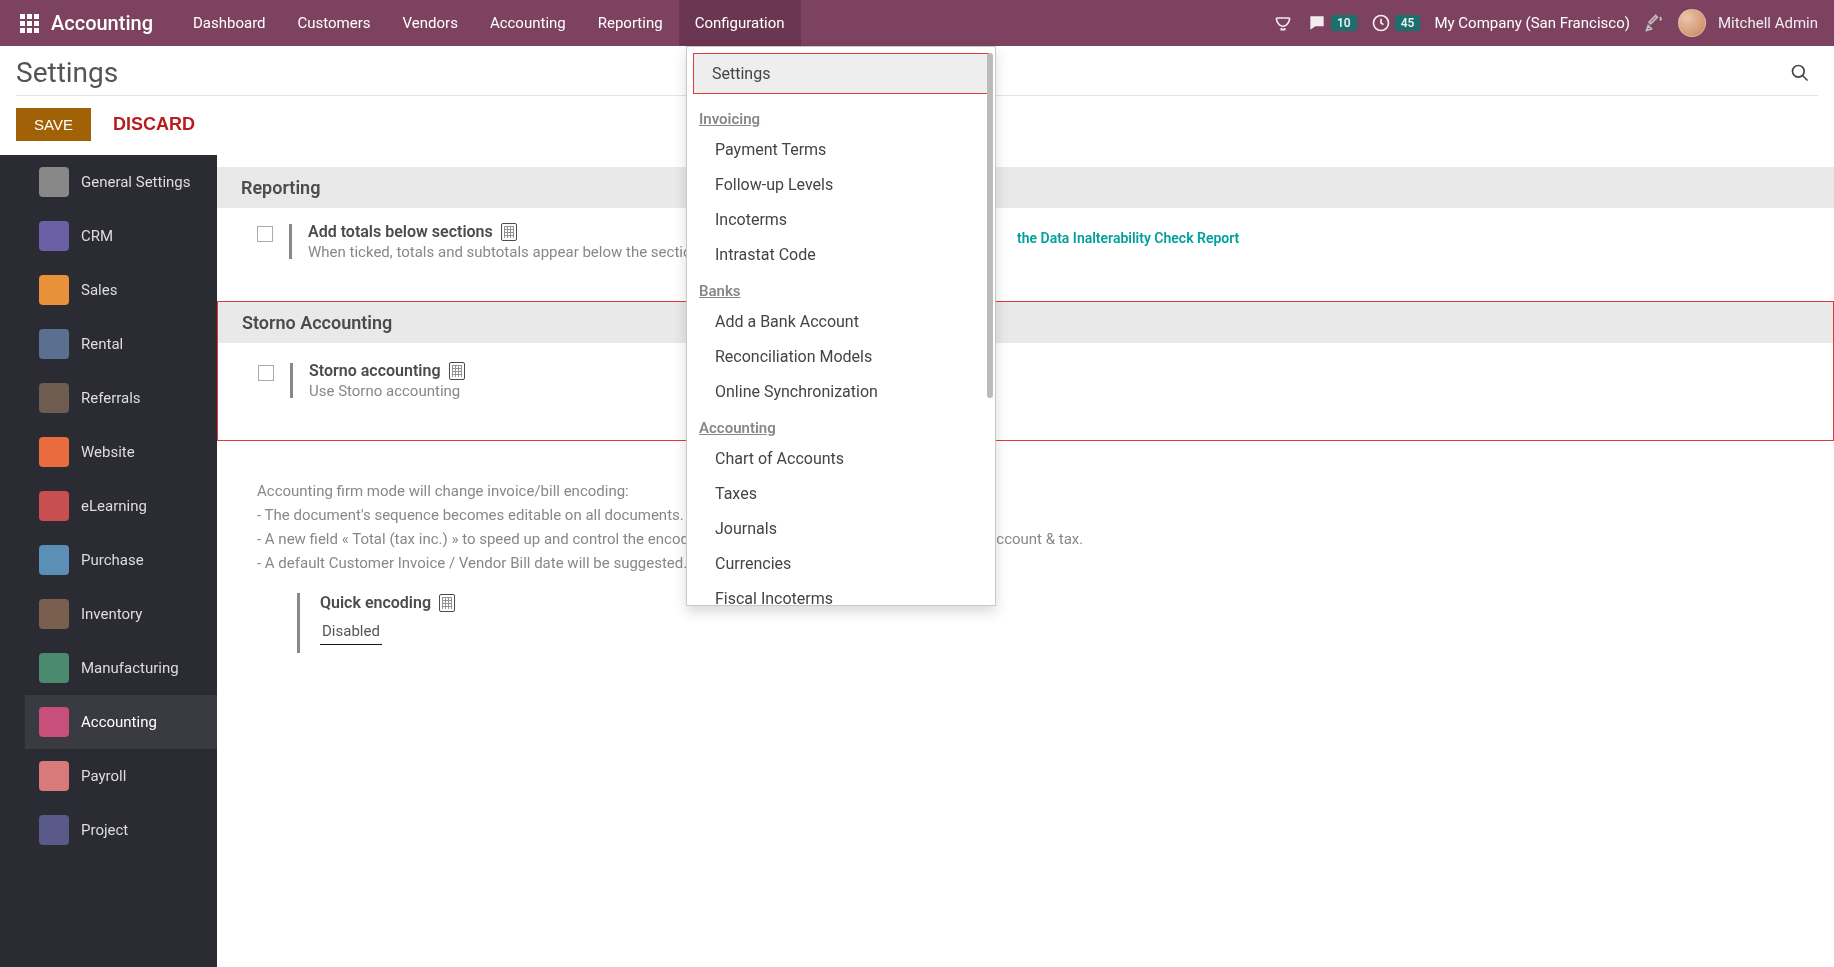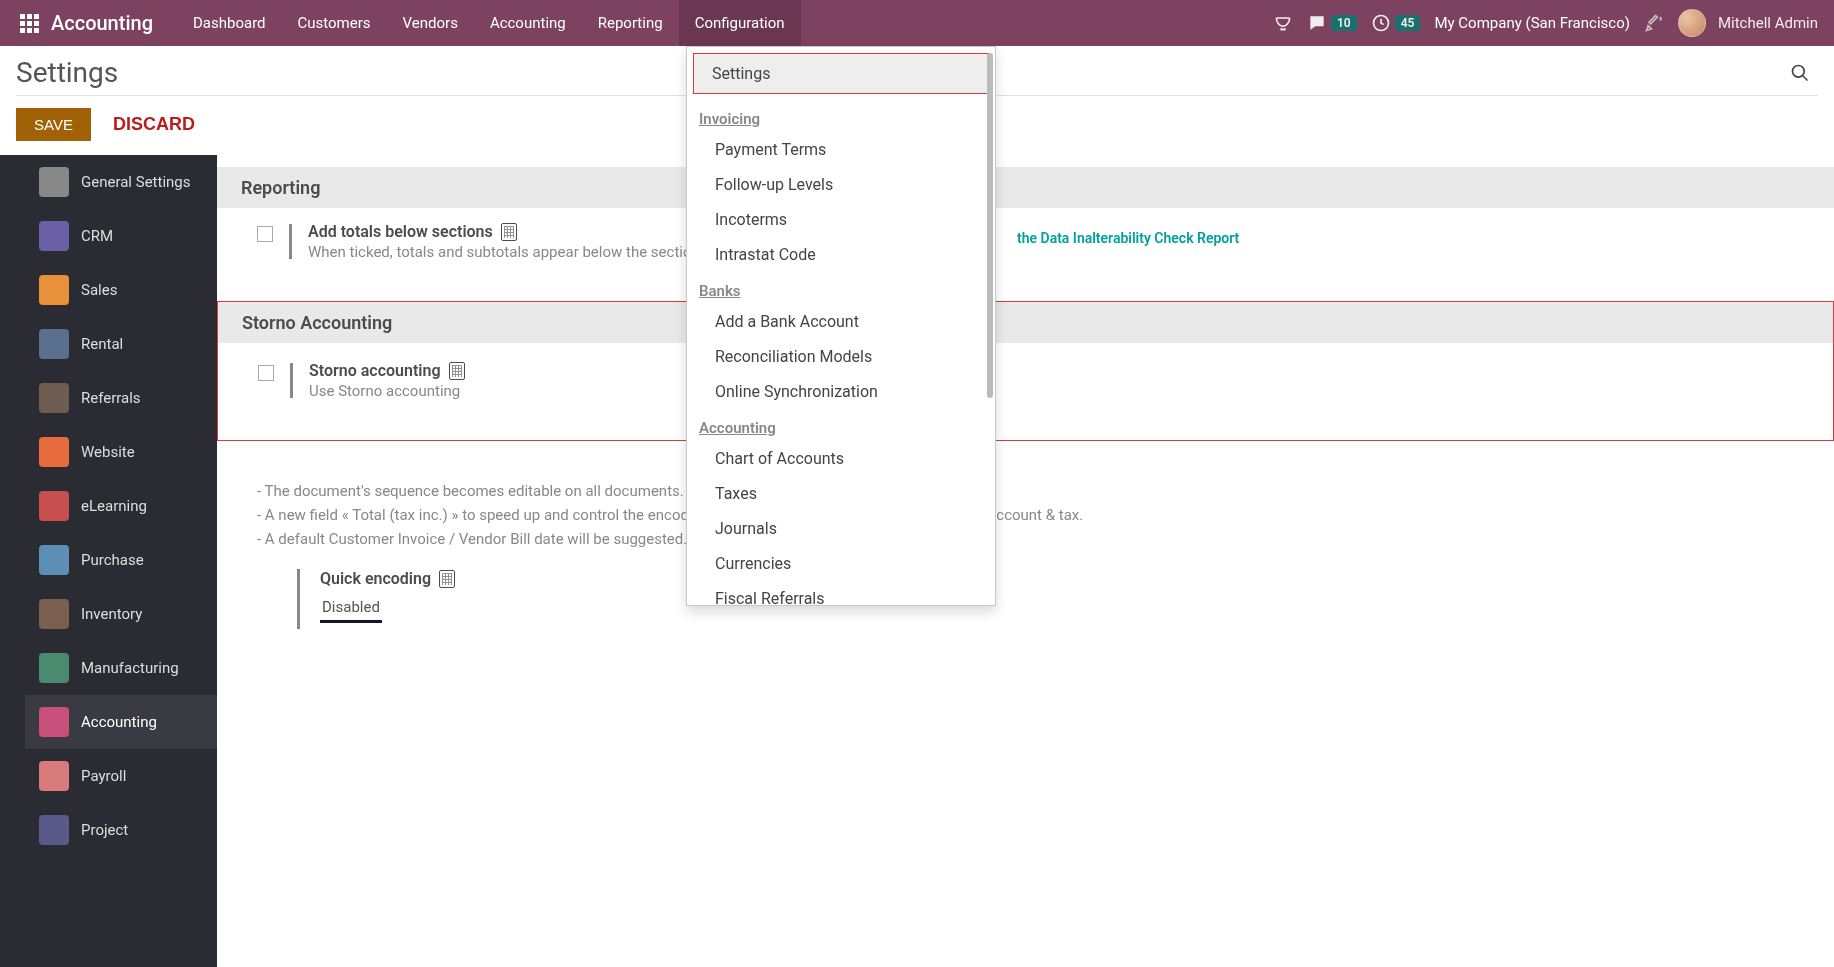--- a/index.html
+++ b/index.html
@@ -66,21 +66,21 @@
 .building-icon { border: 1.5px solid #4c4c4c; width: 16px; height: 18px; display: inline-flex; border-radius: 2px; position:relative; }
 .building-icon::before { content:""; position:absolute; left:2px; top:2px; right:2px; bottom:2px; background-image: linear-gradient(#4c4c4c 1px, transparent 1px),linear-gradient(90deg,#4c4c4c 1px,transparent 1px); background-size: 3px 3px; opacity:0.6; }
 .setting-desc { font-size: 15px; color: #888; margin-top: 2px; }
 .link-teal { color: #00a09d; font-weight: 600; cursor: pointer; }
 .highlight-section { border: 1.5px solid #e03a3a; margin: 0 -20px 0 -20px; }
 
 
 .firms-desc { font-size: 15px; color: #888; padding: 10px 0 18px 0; line-height: 1.6; }
 .quick-row { display: flex; gap: 20px; align-items: flex-start; padding-left:40px; }
 .quick-row .setting-vs{ margin:0; }
-.quick-val { color:#555; font-size:15px; margin-top:10px; display:inline-block; border-bottom:3px solid #0f172a; padding:0 2px 4px 2px; }
+.quick-val { color:#555; font-size:15px; margin-top:10px; display:inline-block; border-bottom:1px solid #0f172a; padding:0 2px 4px 2px; }
 
 
 .dropdown { position: absolute; top: 46px; left: 686px; width: 310px; background: #fff; border: 1px solid #c8c8c8; box-shadow: 0 6px 12px rgba(0,0,0,.15); z-index: 100; max-height: 560px; overflow-y:auto; }
 .dropdown-scroll { position:absolute; right:2px; top:6px; width:6px; height:345px; background:#bbb; border-radius:3px; }
 .dd-item { padding: 10px 18px; font-size: 16px; color: #444; cursor: pointer; }
 .dd-item.top { background: #eee; border: 1.5px solid #e03a3a; margin: 6px; }
 .dd-header { padding: 10px 12px 4px 12px; font-size: 15px; font-weight: 600; color: #888; text-decoration: underline; }
 .dd-sub { padding: 8px 18px 8px 28px; font-size: 16px; color: #444; cursor: pointer; }
 
 svg { display:block; }
@@ -152,21 +152,21 @@
   <div class="dd-sub">Intrastat Code</div>
   <div class="dd-header">Banks</div>
   <div class="dd-sub">Add a Bank Account</div>
   <div class="dd-sub">Reconciliation Models</div>
   <div class="dd-sub">Online Synchronization</div>
   <div class="dd-header">Accounting</div>
   <div class="dd-sub">Chart of Accounts</div>
   <div class="dd-sub">Taxes</div>
   <div class="dd-sub">Journals</div>
   <div class="dd-sub">Currencies</div>
-  <div class="dd-sub">Fiscal Referrals</div>
+  <div class="dd-sub">Fiscal Incoterms</div>
 
 </div>
 
 <div class="subheader">
   <div class="page-title">Settings</div>
   <div class="search-icon">
       <svg width="20" height="20" viewBox="0 0 24 24" fill="none" stroke="#444" stroke-width="2">
         <circle cx="10" cy="10" r="7"></circle>
         <path d="M21 21l-6-6"></path>
       </svg>
@@ -269,20 +269,21 @@
               </div>
             <div class="setting-desc">Use Storno accounting</div>
           </div>
         </div>
       </div>
     </div>
 
     <div style="height:14px;"></div>
     <div class="section-body" style="padding-left:20px;">
       <div class="firms-desc">
+        <div>Accounting firm mode will change invoice/bill encoding:</div>
         <div>- The document's sequence becomes editable on all documents.</div>
         <div>- A new field « Total (tax inc.) » to speed up and control the encoding by automating line creation with the right account &amp; tax.</div>
         <div>- A default Customer Invoice / Vendor Bill date will be suggested.</div>
       </div>
       <div class="quick-row">
         <div class="setting-vs" style="height:60px;"></div>
         <div>
           <div class="setting-title">
               <span>Quick encoding</span>
               <span class="building-icon"></span>

